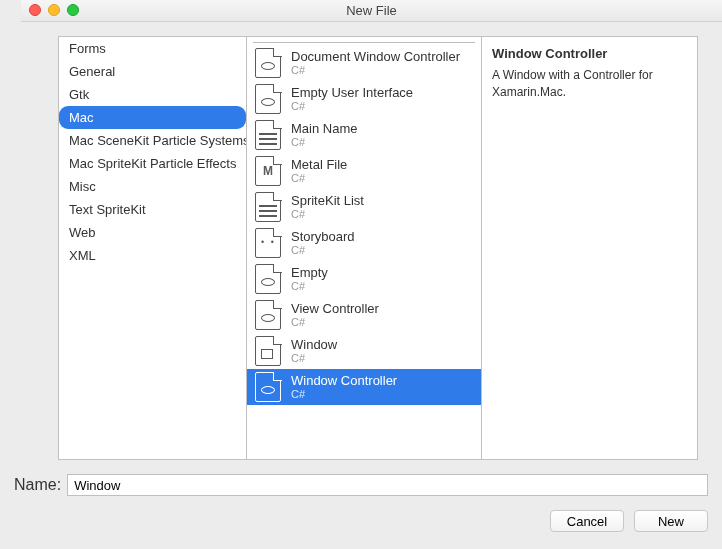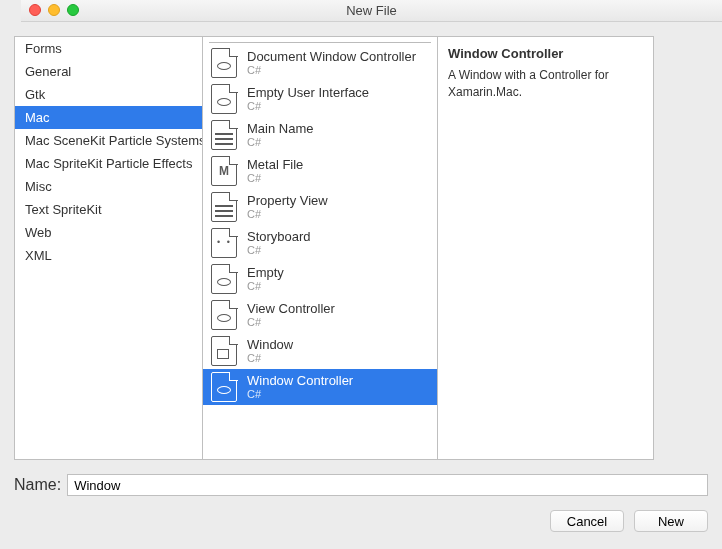--- a/index.html
+++ b/index.html
@@ -44,30 +44,30 @@
     display: flex;
     gap: 0;
     flex: 0 0 auto;
     height: 424px;
   }
   .panel {
     background: #fff;
     border: 1px solid #bfbfbf;
     overflow-y: auto;
   }
-  .cat-panel { width: 188px; border-right: none; }
+  .cat-panel { width: 188px; border-right: none; margin-left: 44px; }
   .tmpl-panel { width: 236px; }
   .desc-panel { width: 216px; border-left: none; padding: 8px 10px; font-size: 12px; line-height: 1.4; }
   .cat-item {
     padding: 4px 10px;
     cursor: default;
     white-space: nowrap;
     overflow: hidden;
   }
-  .cat-item.selected { background: #2f7bea; color: #fff; }
+  .cat-item.selected { background: #2f7bea; color: #fff; border-radius: 9px; }
   .tmpl-item {
     display: flex;
     align-items: center;
     gap: 10px;
     padding: 3px 8px;
     cursor: default;
   }
   .tmpl-item.selected { background: #2f7bea; color: #fff; }
   .tmpl-item.selected .sub { color: #dbe8fb; }
   .tmpl-icon {
@@ -216,21 +216,21 @@
             <div class="tmpl-text">
               <span>Metal File</span>
               <span class="sub">C#</span>
             </div>
           </div>
           <div class="tmpl-item">
             <div class="tmpl-icon">
               <div class="glyph lines"></div>
             </div>
             <div class="tmpl-text">
-              <span>Property View</span>
+              <span>SpriteKit List</span>
               <span class="sub">C#</span>
             </div>
           </div>
           <div class="tmpl-item">
             <div class="tmpl-icon">
               <div class="glyph dots"></div>
             </div>
             <div class="tmpl-text">
               <span>Storyboard</span>
               <span class="sub">C#</span>

